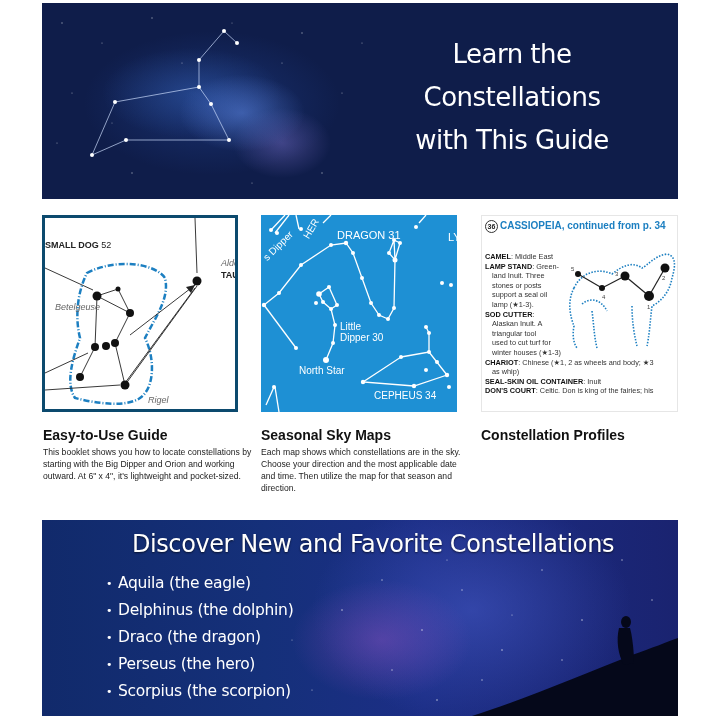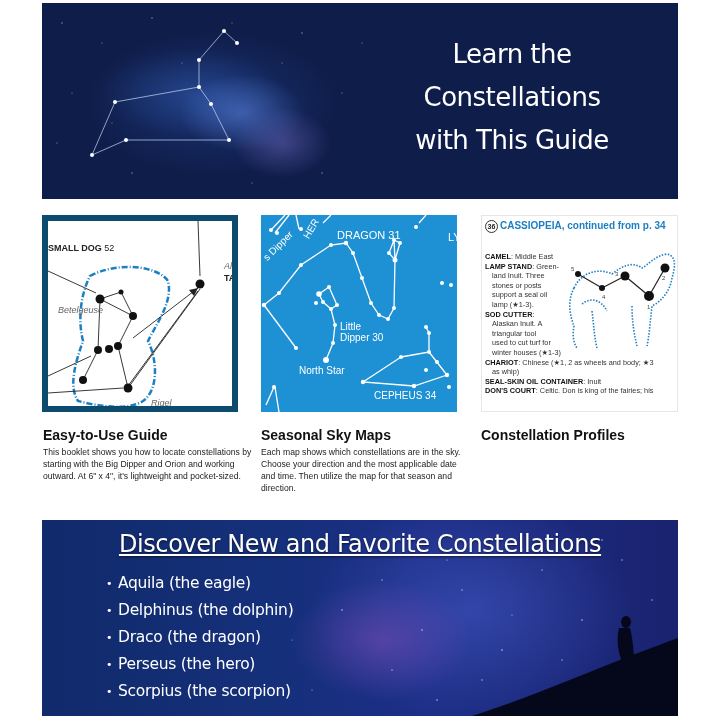--- a/index.html
+++ b/index.html
@@ -23,21 +23,21 @@
   .banner-top .title {
     position: absolute; left: 315px; top: 30px; width: 310px;
     color: #ffffff; text-align: center;
     font-family: "DejaVu Sans", sans-serif; font-size: 26px; line-height: 43px;
     font-weight: 500; letter-spacing: -0.5px;
   }
 
   .panel-img {
     position: absolute; top: 215px; height: 197px; overflow: hidden;
   }
-  .panel1 { left: 42px; width: 196px; background: #ffffff; border: 6px solid #0c4a6e; padding-left: 44px; }
+  .panel1 { left: 42px; width: 196px; background: #ffffff; border: 3px solid #0c4a6e; padding-left: 44px; }
   .panel2 { left: 261px; width: 196px; background: #1e90d4; }
   .panel3 { left: 481px; width: 197px; background: #ffffff; border: 1px solid #e6e6e6; }
 
   .p1-label { position: absolute; font-family: "Liberation Sans", sans-serif; font-size: 9px; color: #222; }
   .p1-label.bold { font-weight: bold; }
   .p1-label.ital { font-style: italic; color: #666; }
 
   .p2-label { position: absolute; color: #ffffff; font-family: "Liberation Sans", sans-serif; font-size: 10px; }
 
   .p3-header { position: absolute; left: 3px; top: 4px; font-family: "Liberation Sans", sans-serif; font-size: 10px; color: #1c7fc1; font-weight: bold; white-space: nowrap; }
@@ -59,25 +59,24 @@
   .banner-bottom {
     position: absolute; left: 42px; top: 520px; width: 636px; height: 196px;
     overflow: hidden;
     background:
       radial-gradient(ellipse 120px 80px at 340px 120px, rgba(140,80,190,0.45), transparent 75%),
       radial-gradient(ellipse 200px 140px at 430px 90px, rgba(70,90,200,0.55), transparent 80%),
       linear-gradient(90deg, #112a6b 0%, #15307a 35%, #1c2e86 60%, #1a2370 100%);
   }
   .banner-bottom .stars { position: absolute; left: 0; top: 0; }
   .banner-bottom h2 {
-    position: absolute; left: 0; top: 10px; width: 636px; text-align: center;
+    position: absolute; left: 13px; top: 10px; width: 636px; text-align: center;
     color: #ffffff; font-family: "DejaVu Sans", sans-serif; font-size: 24px; font-weight: 500;
     letter-spacing: -0.4px;
     text-shadow: 0 1px 2px rgba(0,0,0,0.6);
-    text-decoration: underline;
   }
   .banner-bottom ul { position: absolute; left: 64px; top: 50px; list-style: none; }
   .banner-bottom li {
     color: #ffffff; font-family: "DejaVu Sans", sans-serif; font-size: 15.5px; line-height: 26px;
     letter-spacing: -0.3px;
   }
   .banner-bottom li .bullet { display: inline-block; width: 12px; font-size: 11px; vertical-align: 1px; }
   .banner-bottom .silhouette { position: absolute; left: 0; top: 0; }
 </style>
 </head>

